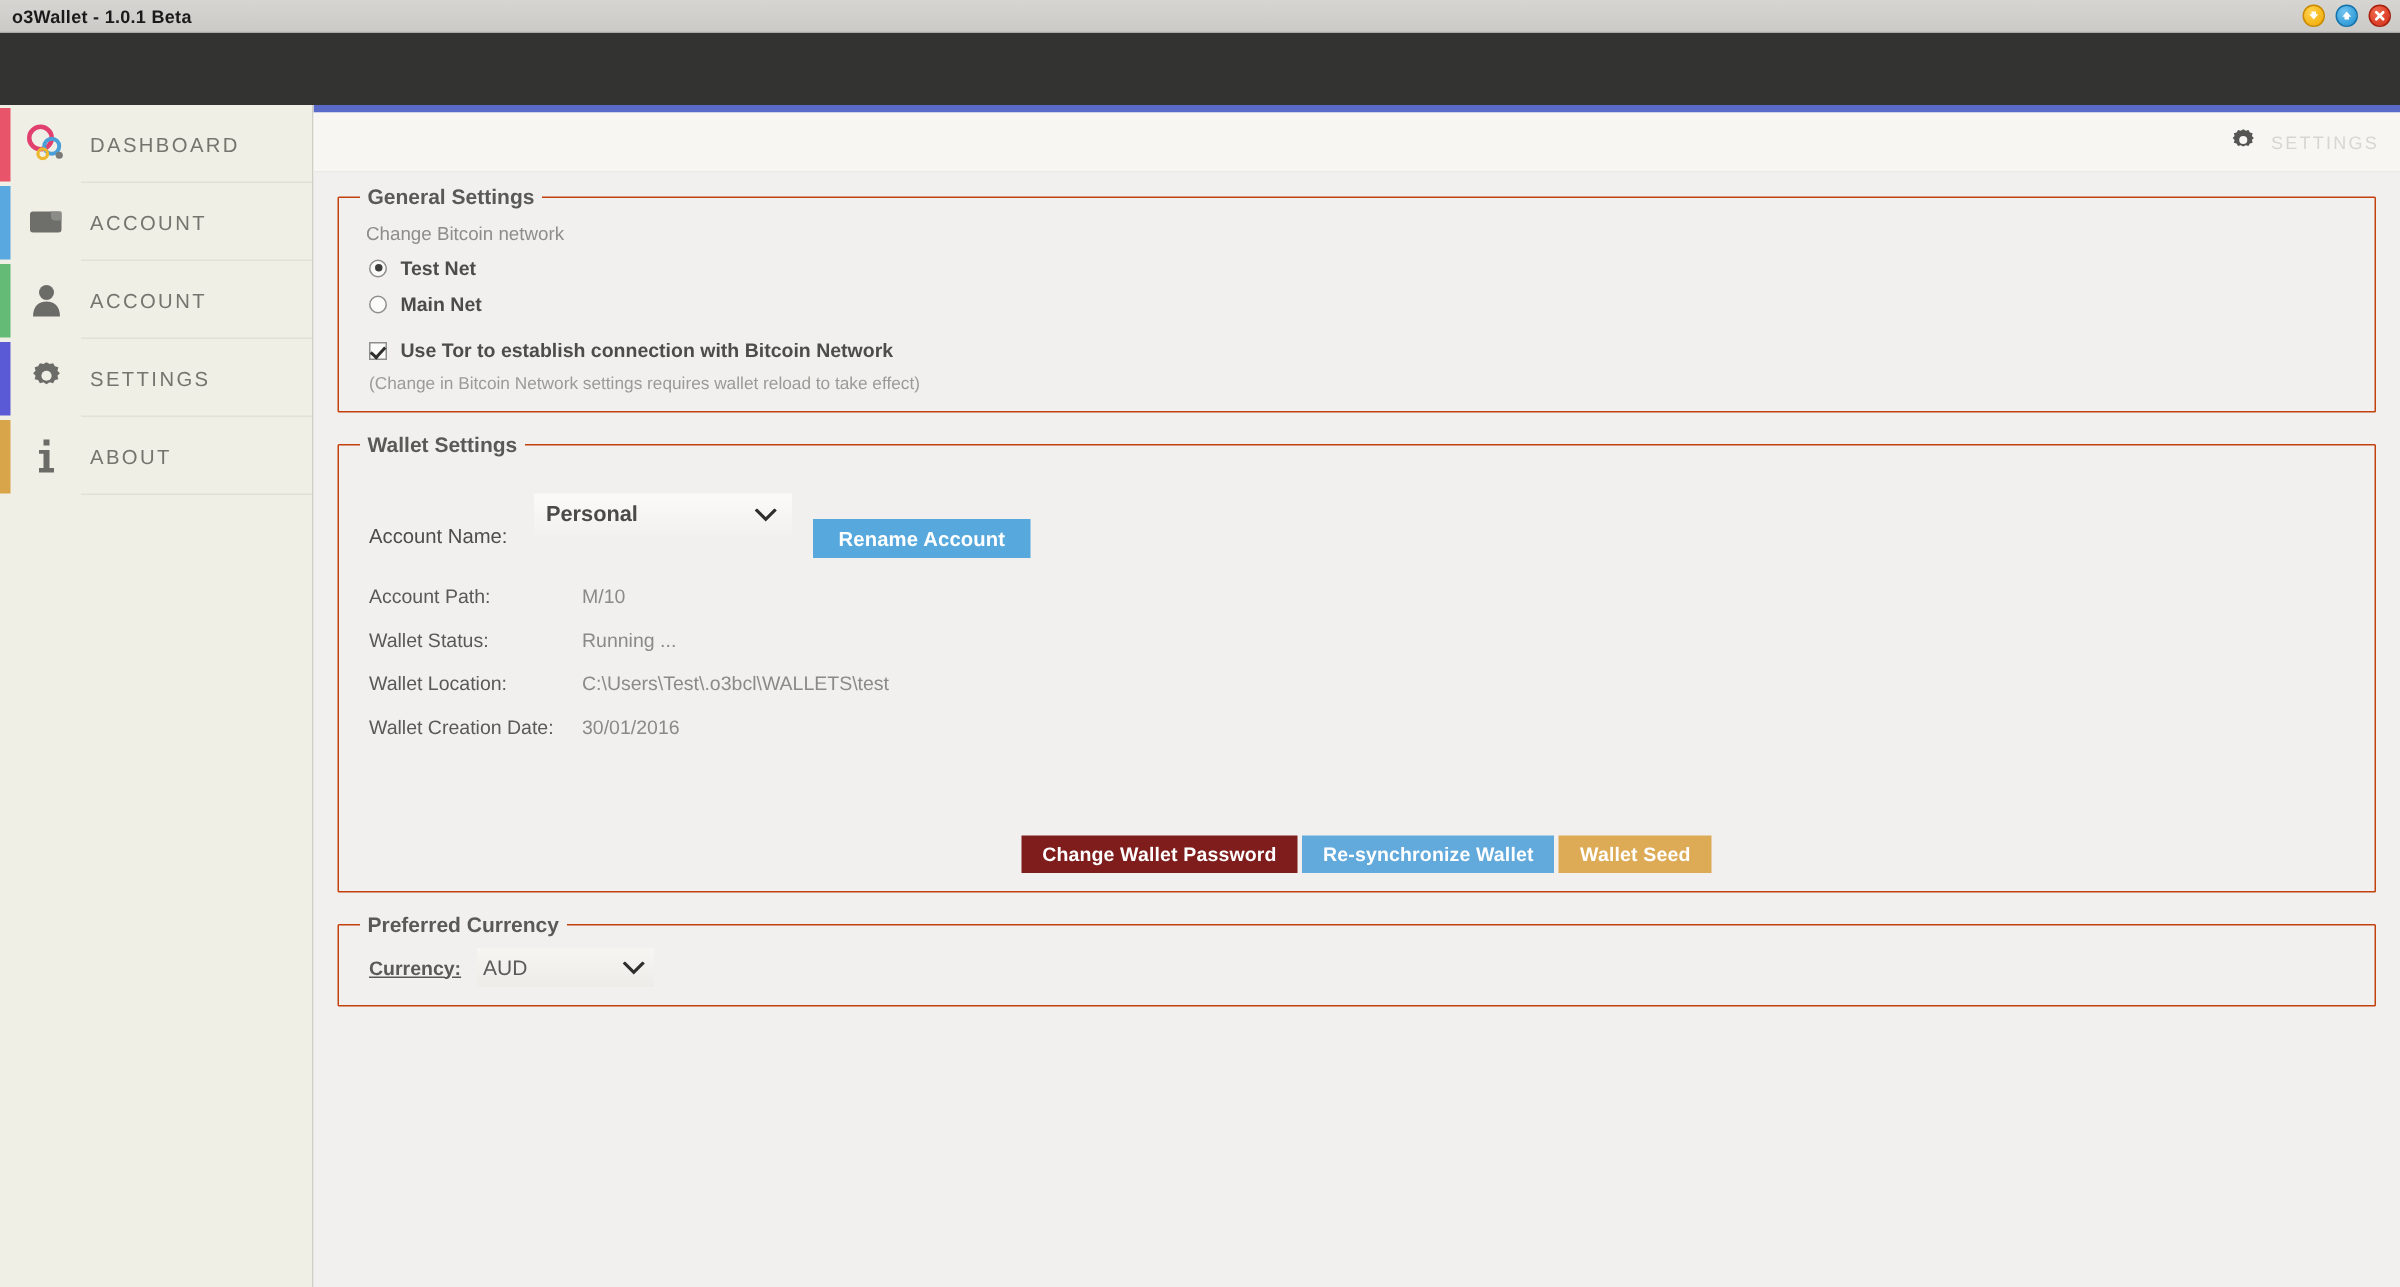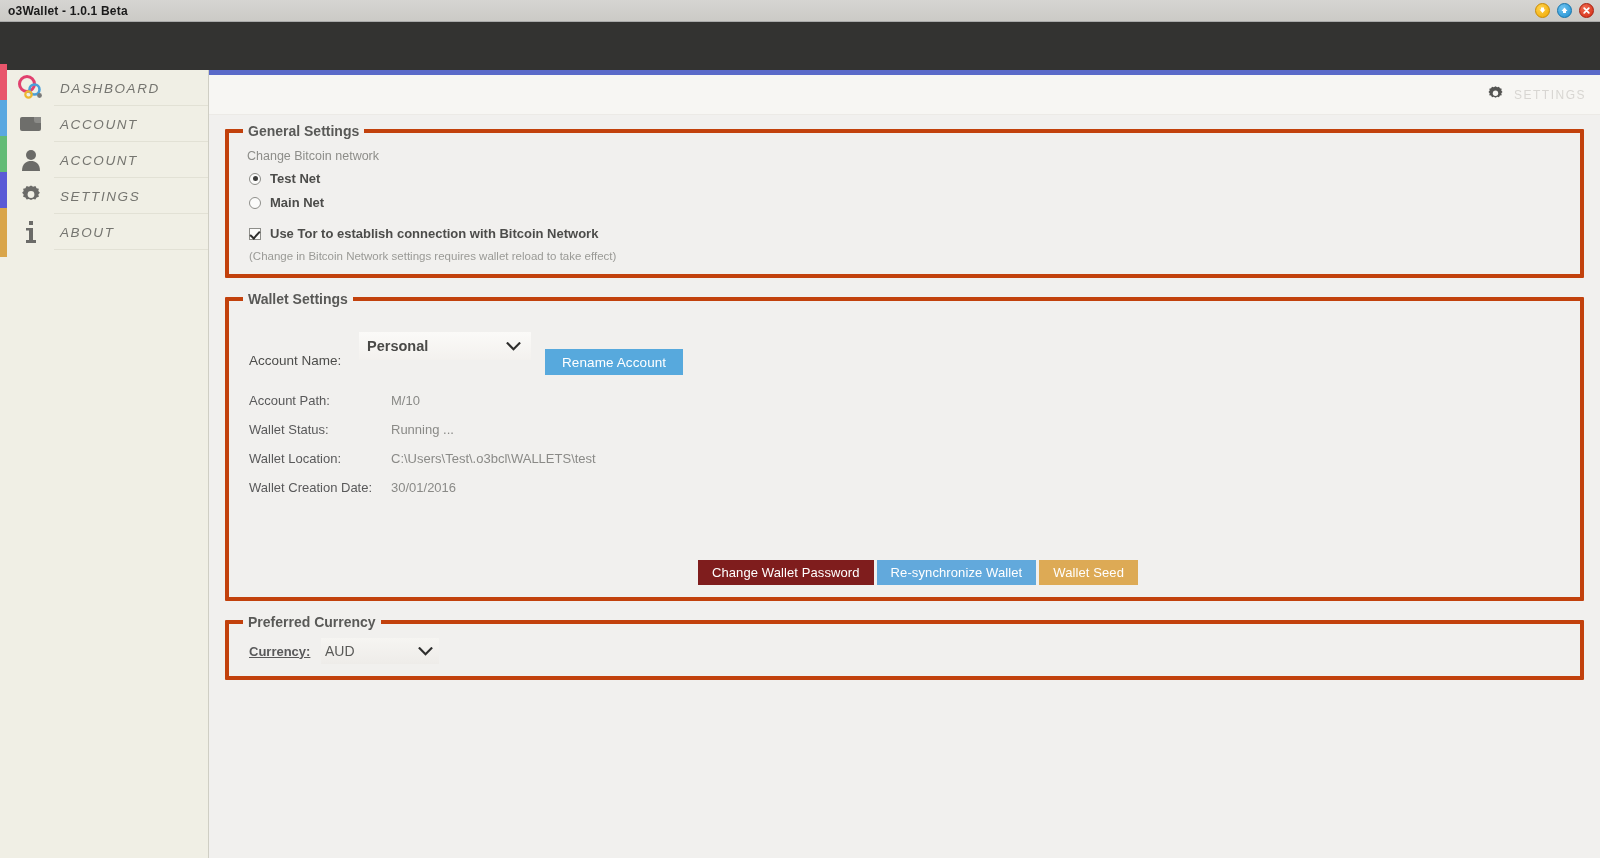--- a/index.html
+++ b/index.html
@@ -47,24 +47,23 @@
 
   
   .sidebar {
     width: 209px; flex: 0 0 209px;
     background: #f0efe5;
     border-right: 1px solid #cfcec4;
     position: relative;
   }
   .nav-item {
     display: flex; align-items: center;
-    height: 36px;
+    height: 52px;
     position: relative;
     cursor: pointer;
-    font-style: italic;
   }
   .nav-accent {
     width: 7px; height: 49px; flex: 0 0 7px;
   }
   .nav-icon {
     width: 47px; flex: 0 0 47px;
     display: flex; align-items: center; justify-content: center;
     color: #6b6b68;
   }
   .nav-label {
@@ -96,21 +95,21 @@
   .head-gear { color: #5a5a58; display: flex; align-items: center; }
   .head-label {
     font-size: 12px; letter-spacing: 1.5px;
     color: #d8d6d2;
     margin-left: 9px;
   }
 
   .panels { padding: 8px 16px 0 16px; }
 
   fieldset {
-    border: 4px solid #c2410c;
+    border: 1px solid #c2410c;
     border-radius: 1px;
     margin-bottom: 13px;
     padding: 6px 12px 12px 12px;
     background: transparent;
   }
   legend {
     font-size: 14px; font-weight: bold; color: #595957;
     padding: 0 5px;
     margin-left: 2px;
   }
@@ -167,21 +166,21 @@
     display: flex; align-items: center; justify-content: space-between;
     padding: 0 10px 0 8px;
     cursor: pointer;
     border: none;
   }
   .dropdown .dd-val { font-size: 14.5px; font-weight: bold; color: #4a4a48; }
   .chev { width: 15px; height: 9px; }
 
   .btn {
     border: none; cursor: pointer; color: #ffffff;
-    font-size: 13px; font-weight: normal;
+    font-size: 13px; font-weight: bold;
     font-family: "Liberation Sans", sans-serif;
     height: 25px; padding: 0 14px;
     letter-spacing: .1px;
     margin-top: 32px;
   }
   .btn-rename { background: #57a9dd; margin-left: 14px; height: 26px; padding: 0 17px; font-size: 13.5px; }
   .btn-row {
     display: flex; justify-content: flex-end; gap: 3px;
     margin: 28px 430px 0 0;
   }

